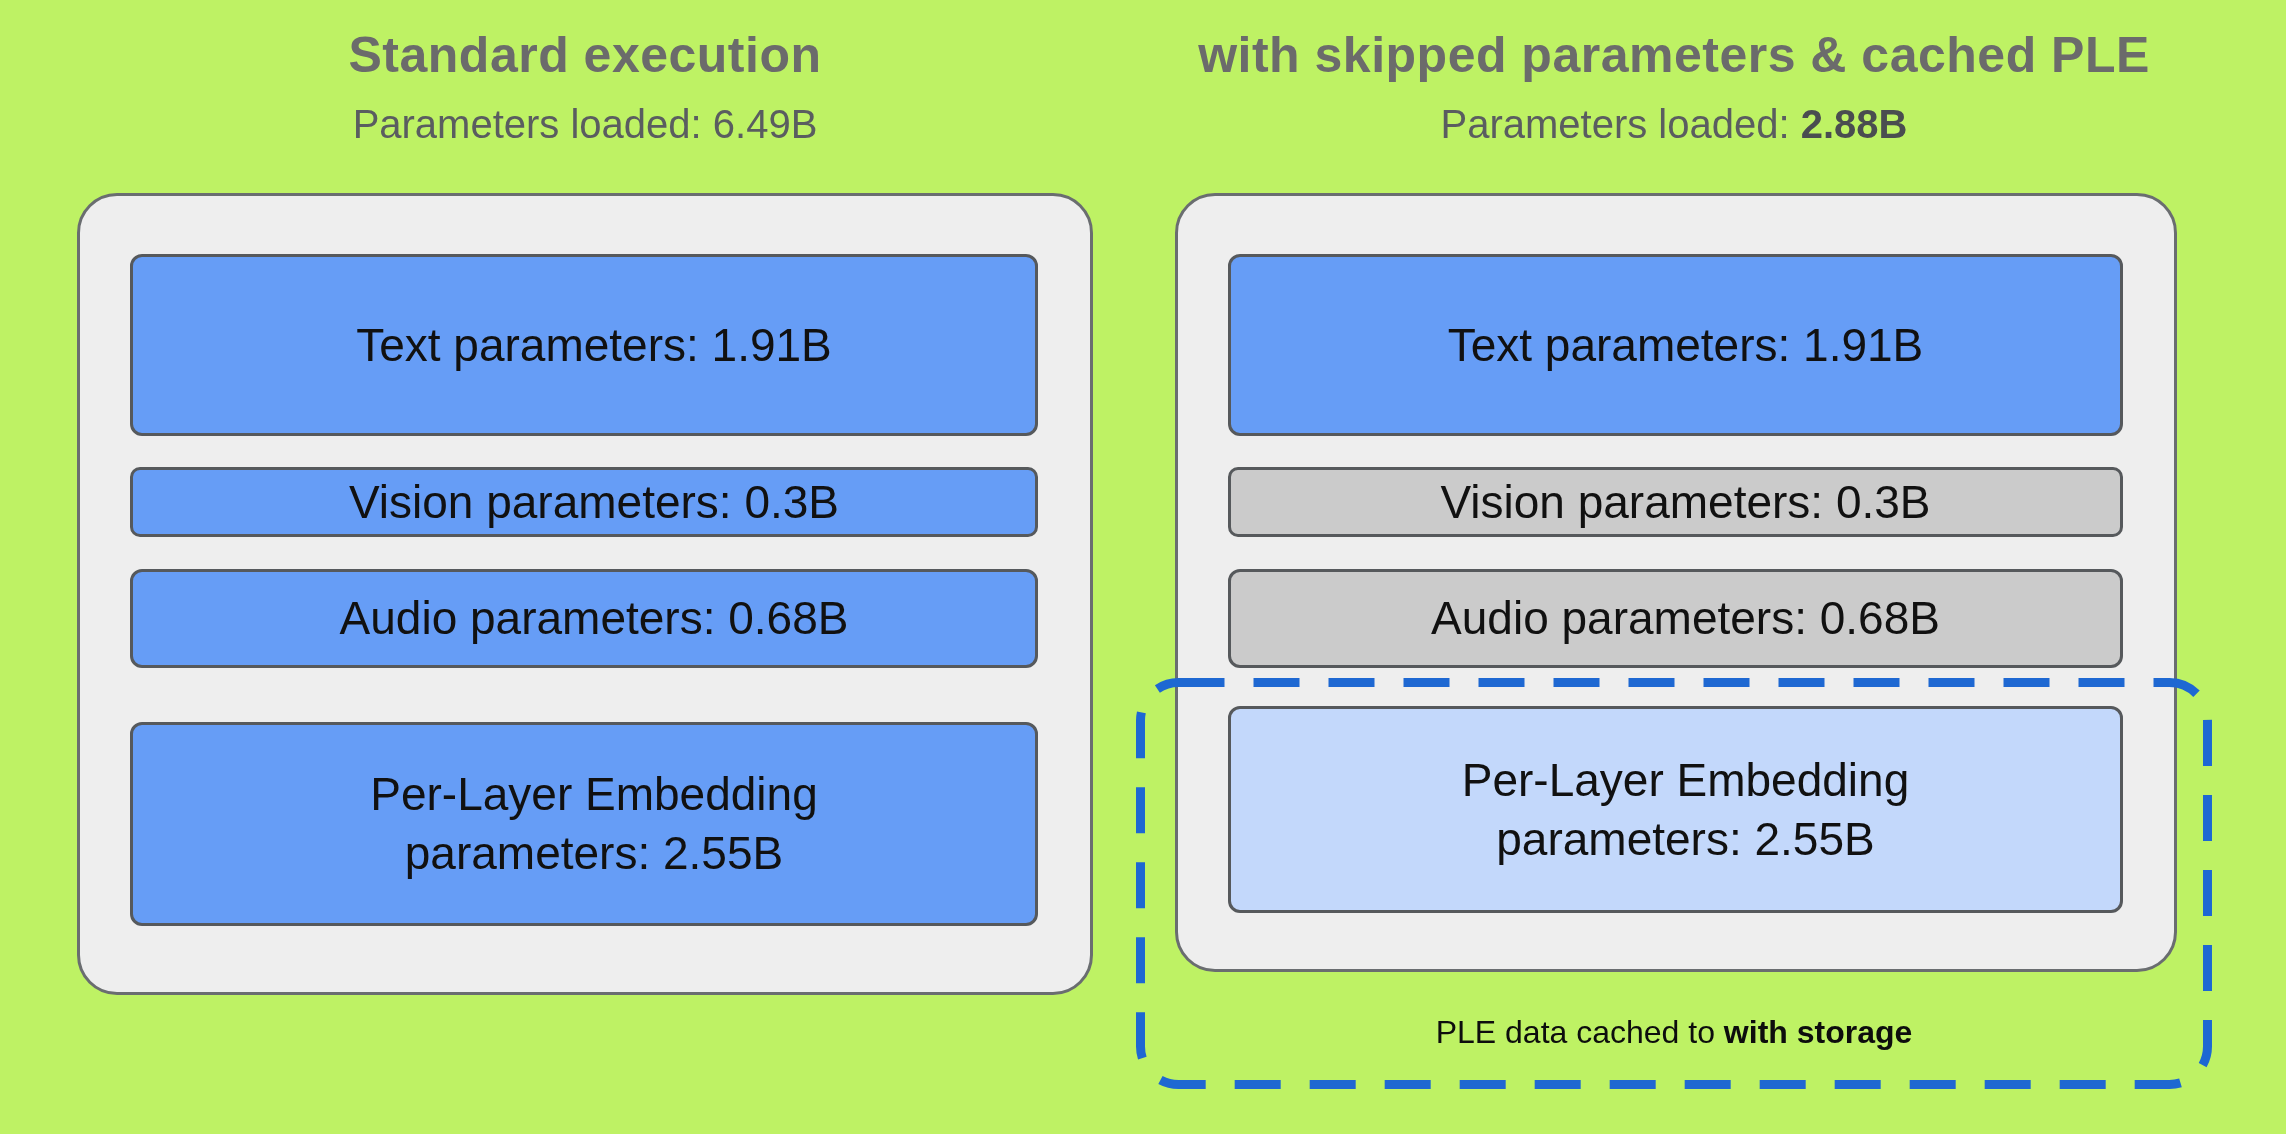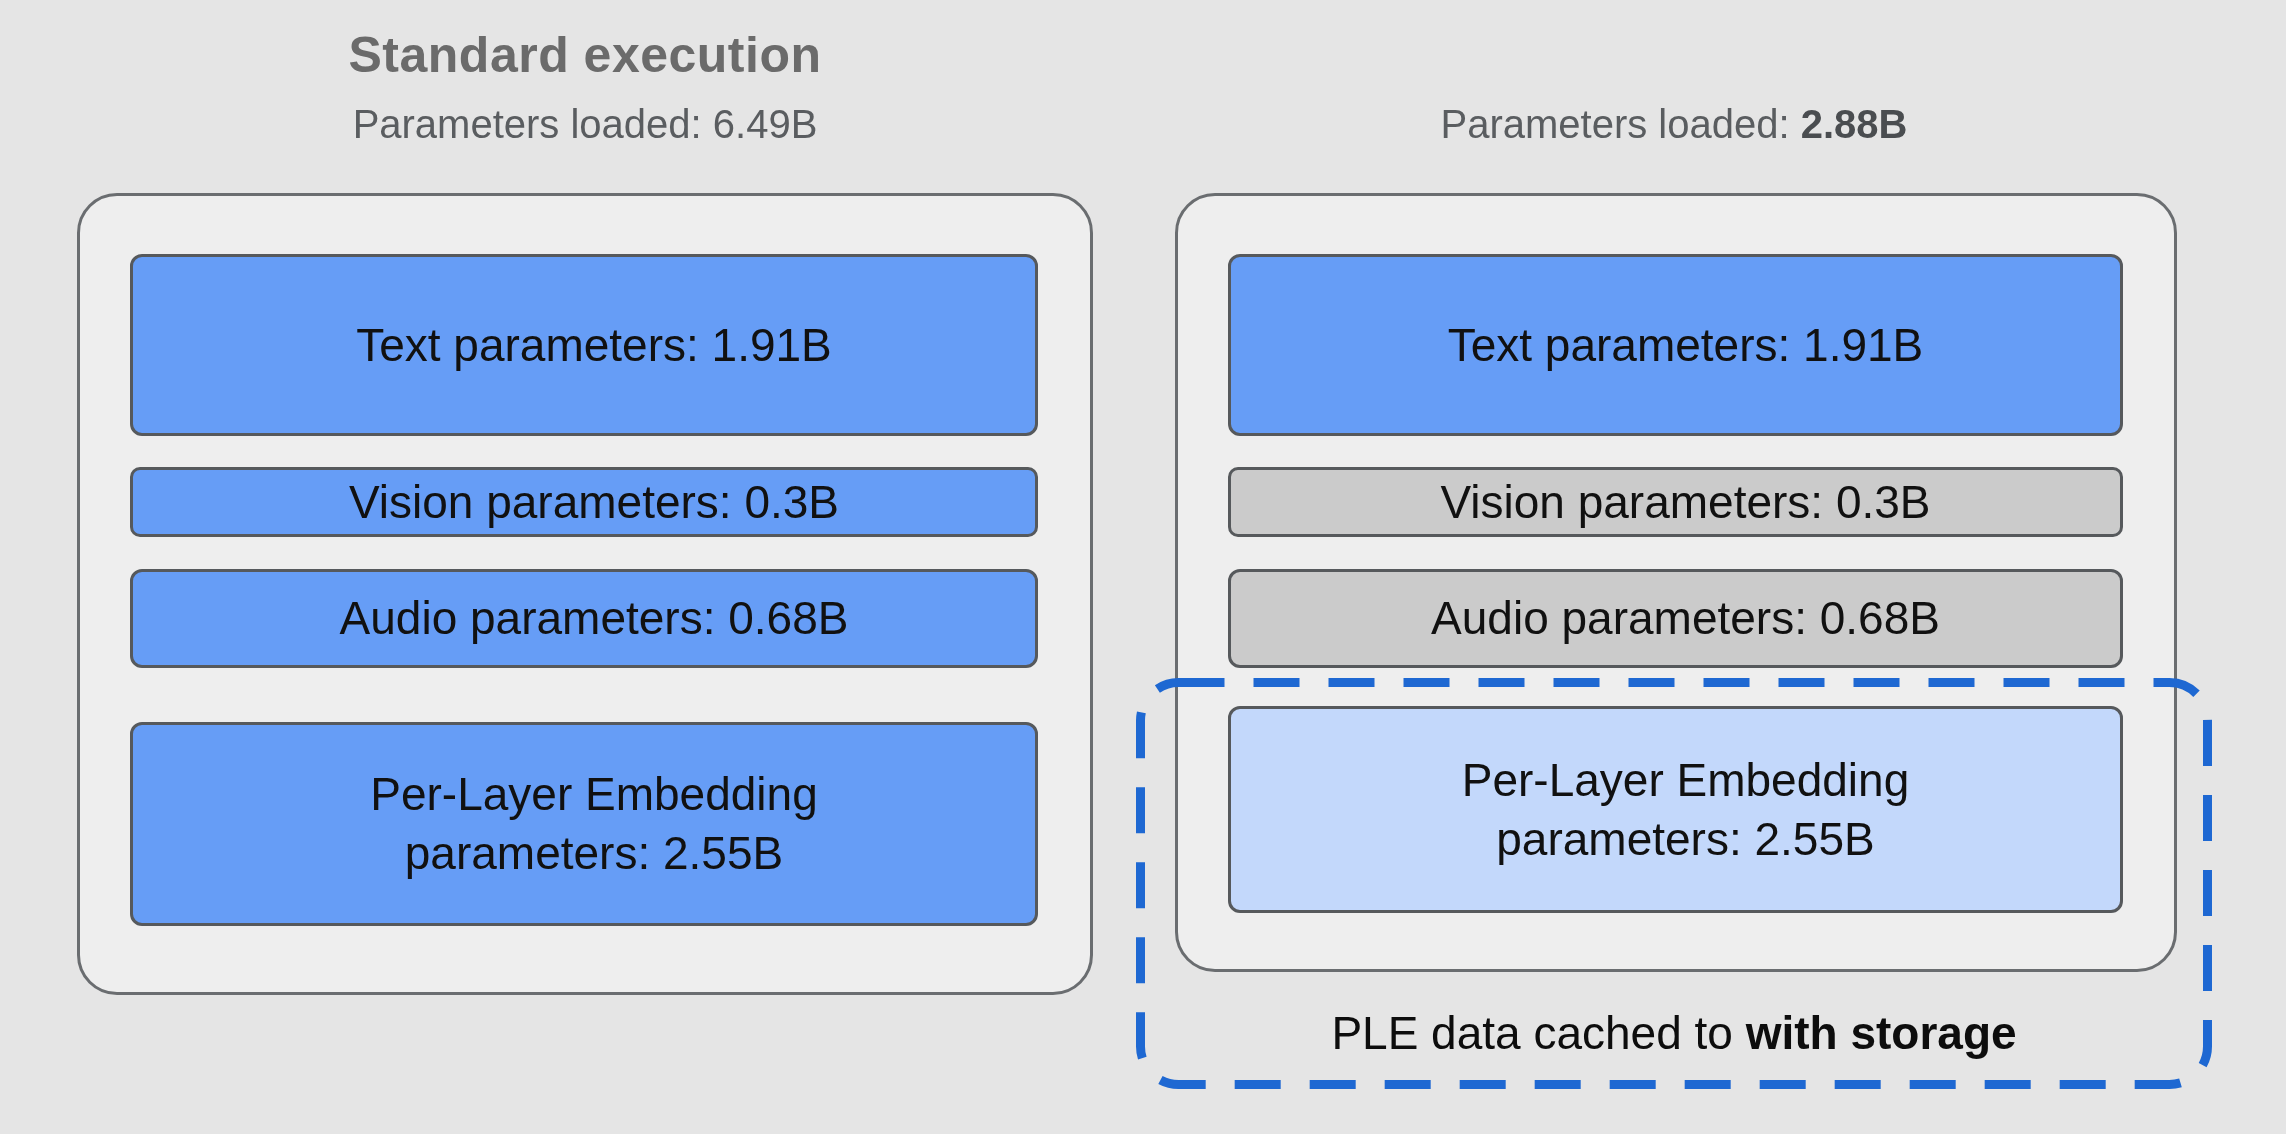--- a/index.html
+++ b/index.html
@@ -1,17 +1,17 @@
 <!DOCTYPE html>
 <html><head>
 <meta charset="utf-8">
 <style>
   html,body{margin:0;padding:0;background:#ffffff;}
   .canvas{
-    position:relative;width:2286px;height:1134px;background:#e5e5e5;
+    position:relative;width:2286px;height:1134px;background:#bef264;
     font-family:"Liberation Sans",sans-serif;color:#1a1a1a;overflow:hidden;
   }
   .col-title{
     position:absolute;top:26px;font-size:50px;font-weight:700;color:#6b6b6b;
     text-align:center;letter-spacing:0.5px;
   }
   .col-title.left{left:77px;width:1016px;}
   .col-title.right{left:1135px;width:1078px;}
   .col-sub{
     position:absolute;top:102px;font-size:40px;color:#5a5d60;text-align:center;
@@ -40,21 +40,21 @@
   .b-vision{top:271px;height:70px;border-radius:10px;}
   .b-audio {top:373px;height:99px;}
   .b-ple-l {top:526px;height:204px;}
   .b-ple-r {top:510px;height:207px;}
   .dashed-outline{
     position:absolute;left:1135px;top:677px;width:1078px;height:413px;z-index:5;
   }
   .cache-note{
     position:absolute;left:1135px;top:985px;width:1078px;height:95px;z-index:6;
     display:flex;align-items:center;justify-content:center;
-    font-size:46px;color:#0d0d0d;
+    font-size:32px;color:#0d0d0d;
   }
   .cache-note .bold{font-weight:700;}
 </style>
 </head>
 <body>
 
 <div class="canvas">
 
   <div class="col-title left">Standard execution</div>
 
@@ -71,20 +71,21 @@
     </div>
     <div class="pbox blue b-audio">
       <span>Audio parameters: 0.68B</span>
     </div>
     <div class="pbox blue b-ple-l">
       <span>Per-Layer Embedding</span>
       <span>parameters: 2.55B</span>
     </div>
   </div>
 
+  <div class="col-title right">with skipped parameters &amp; cached PLE</div>
 
   <div class="col-sub right">
     <span>Parameters loaded: </span><span class="sub-value-bold">2.88B</span>
   </div>
 
   <div class="container right">
     <div class="pbox blue b-text">
       <span>Text parameters: 1.91B</span>
     </div>
     <div class="pbox gray b-vision">

